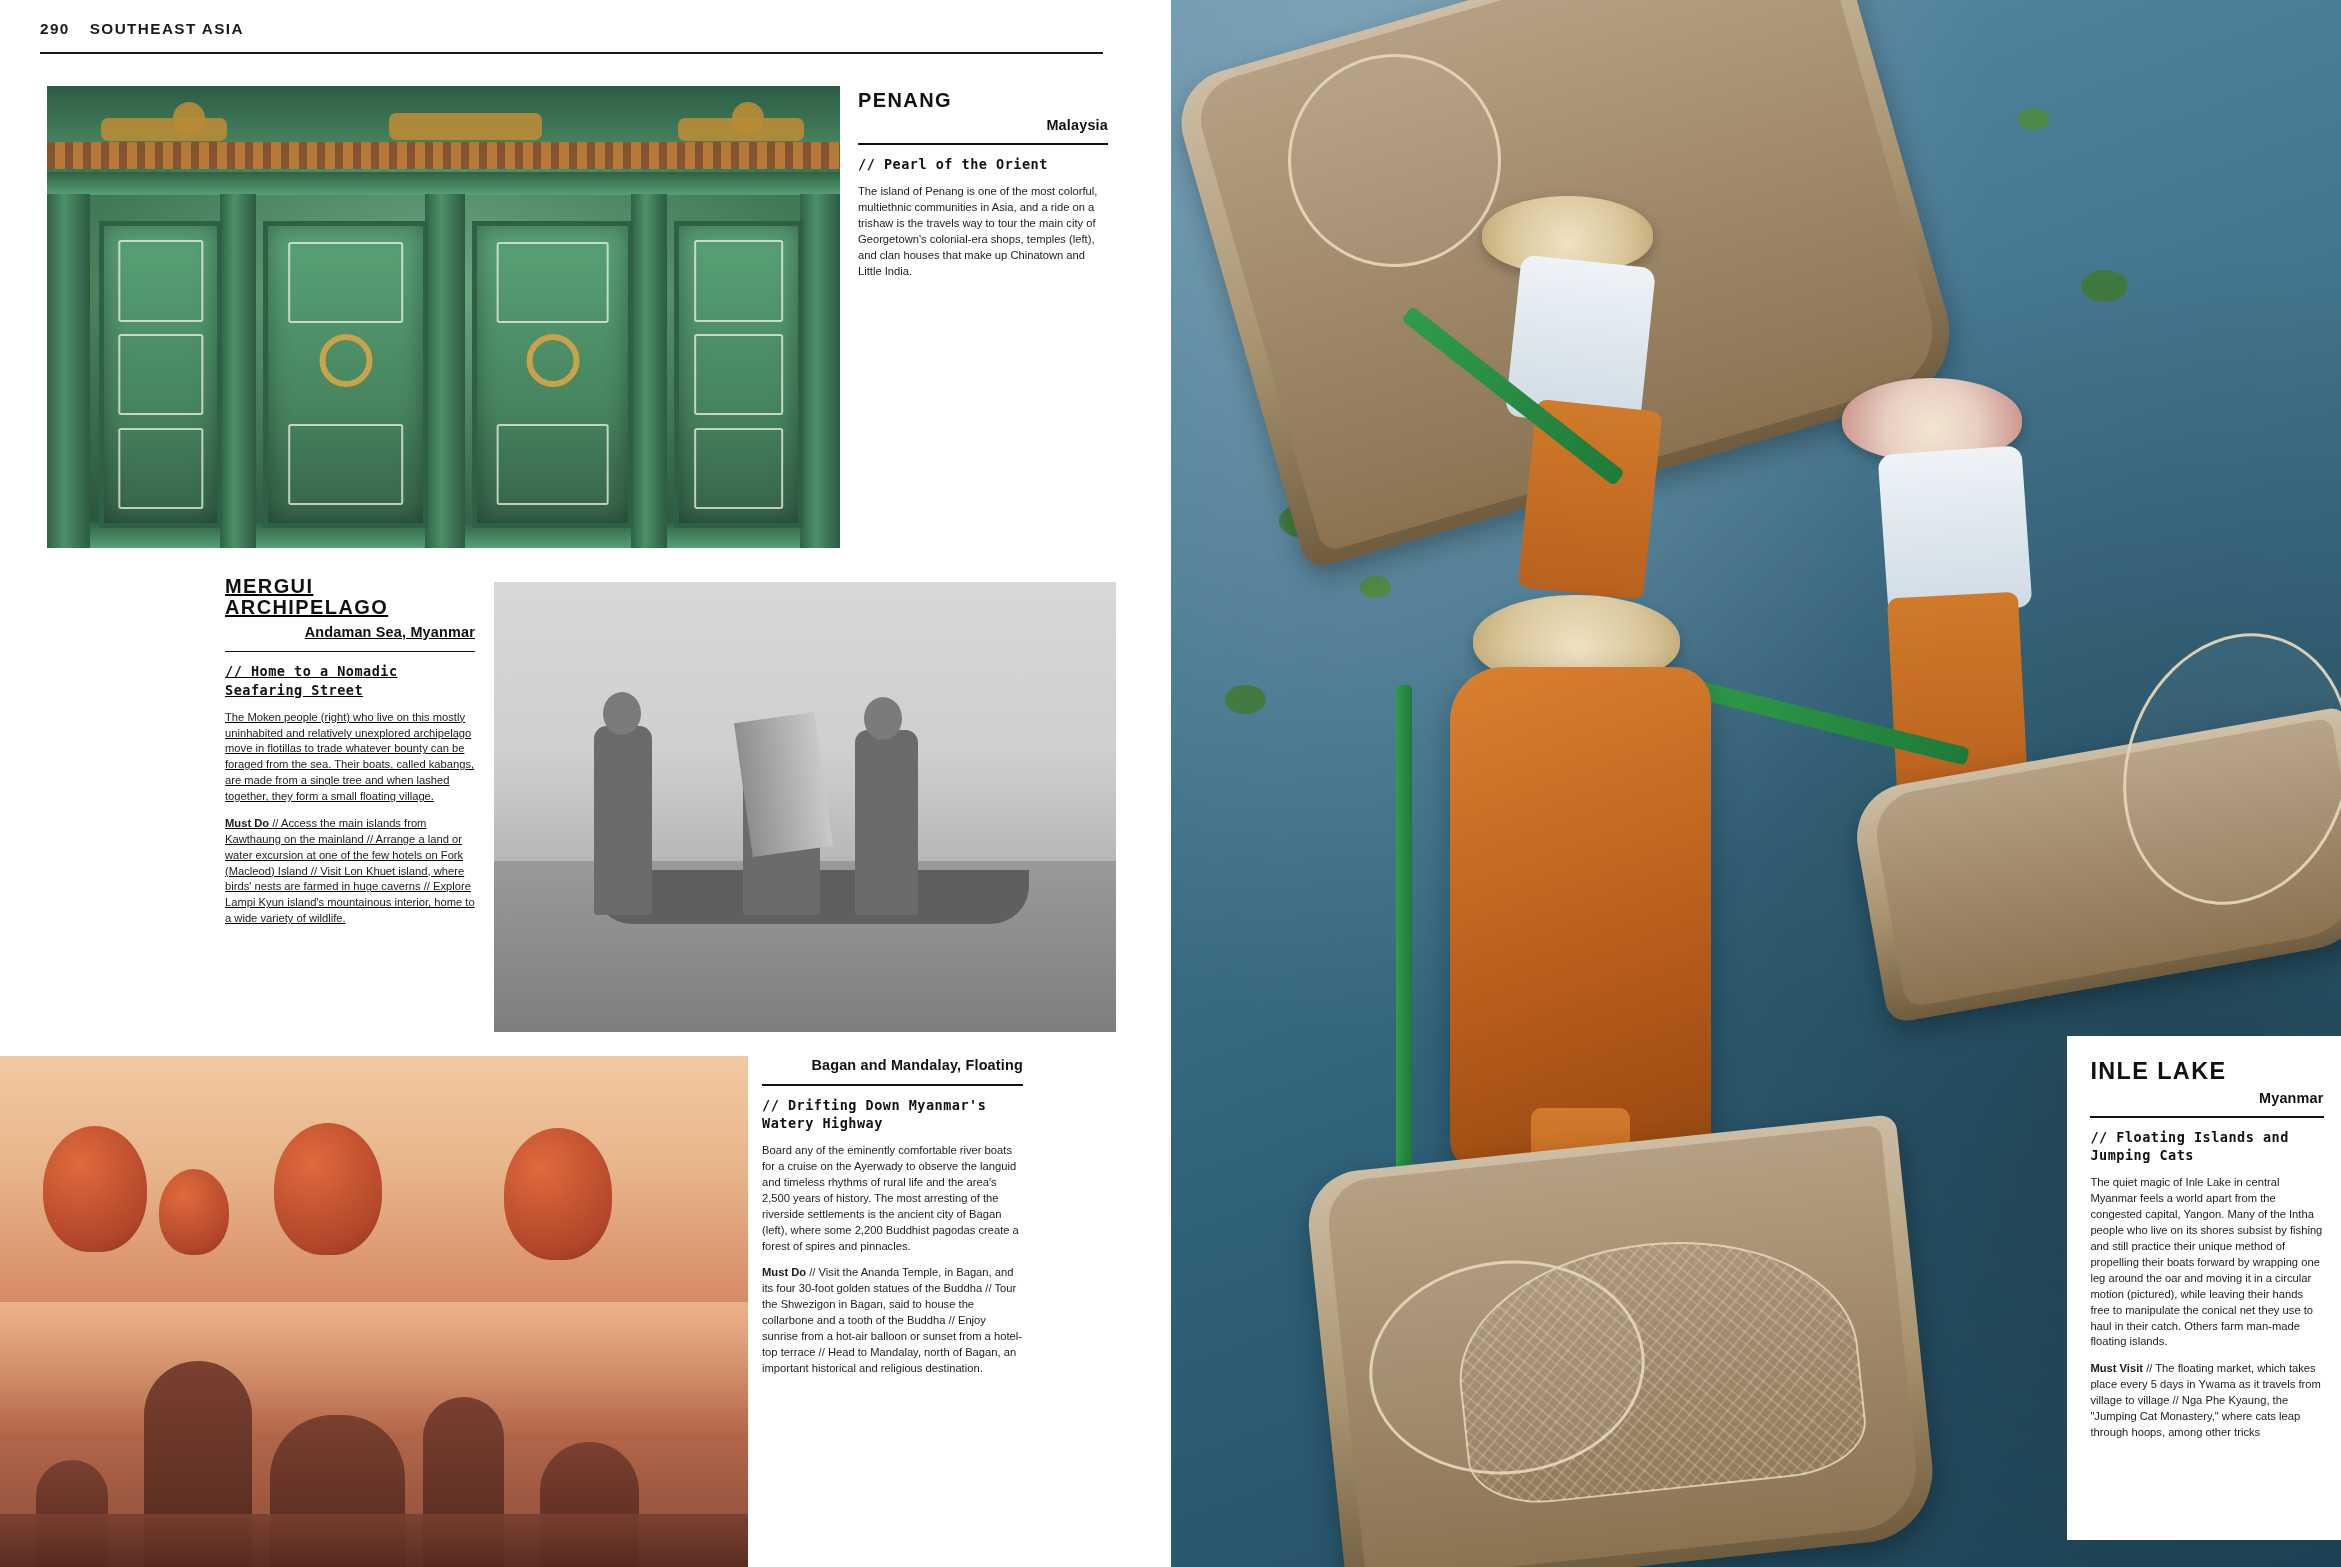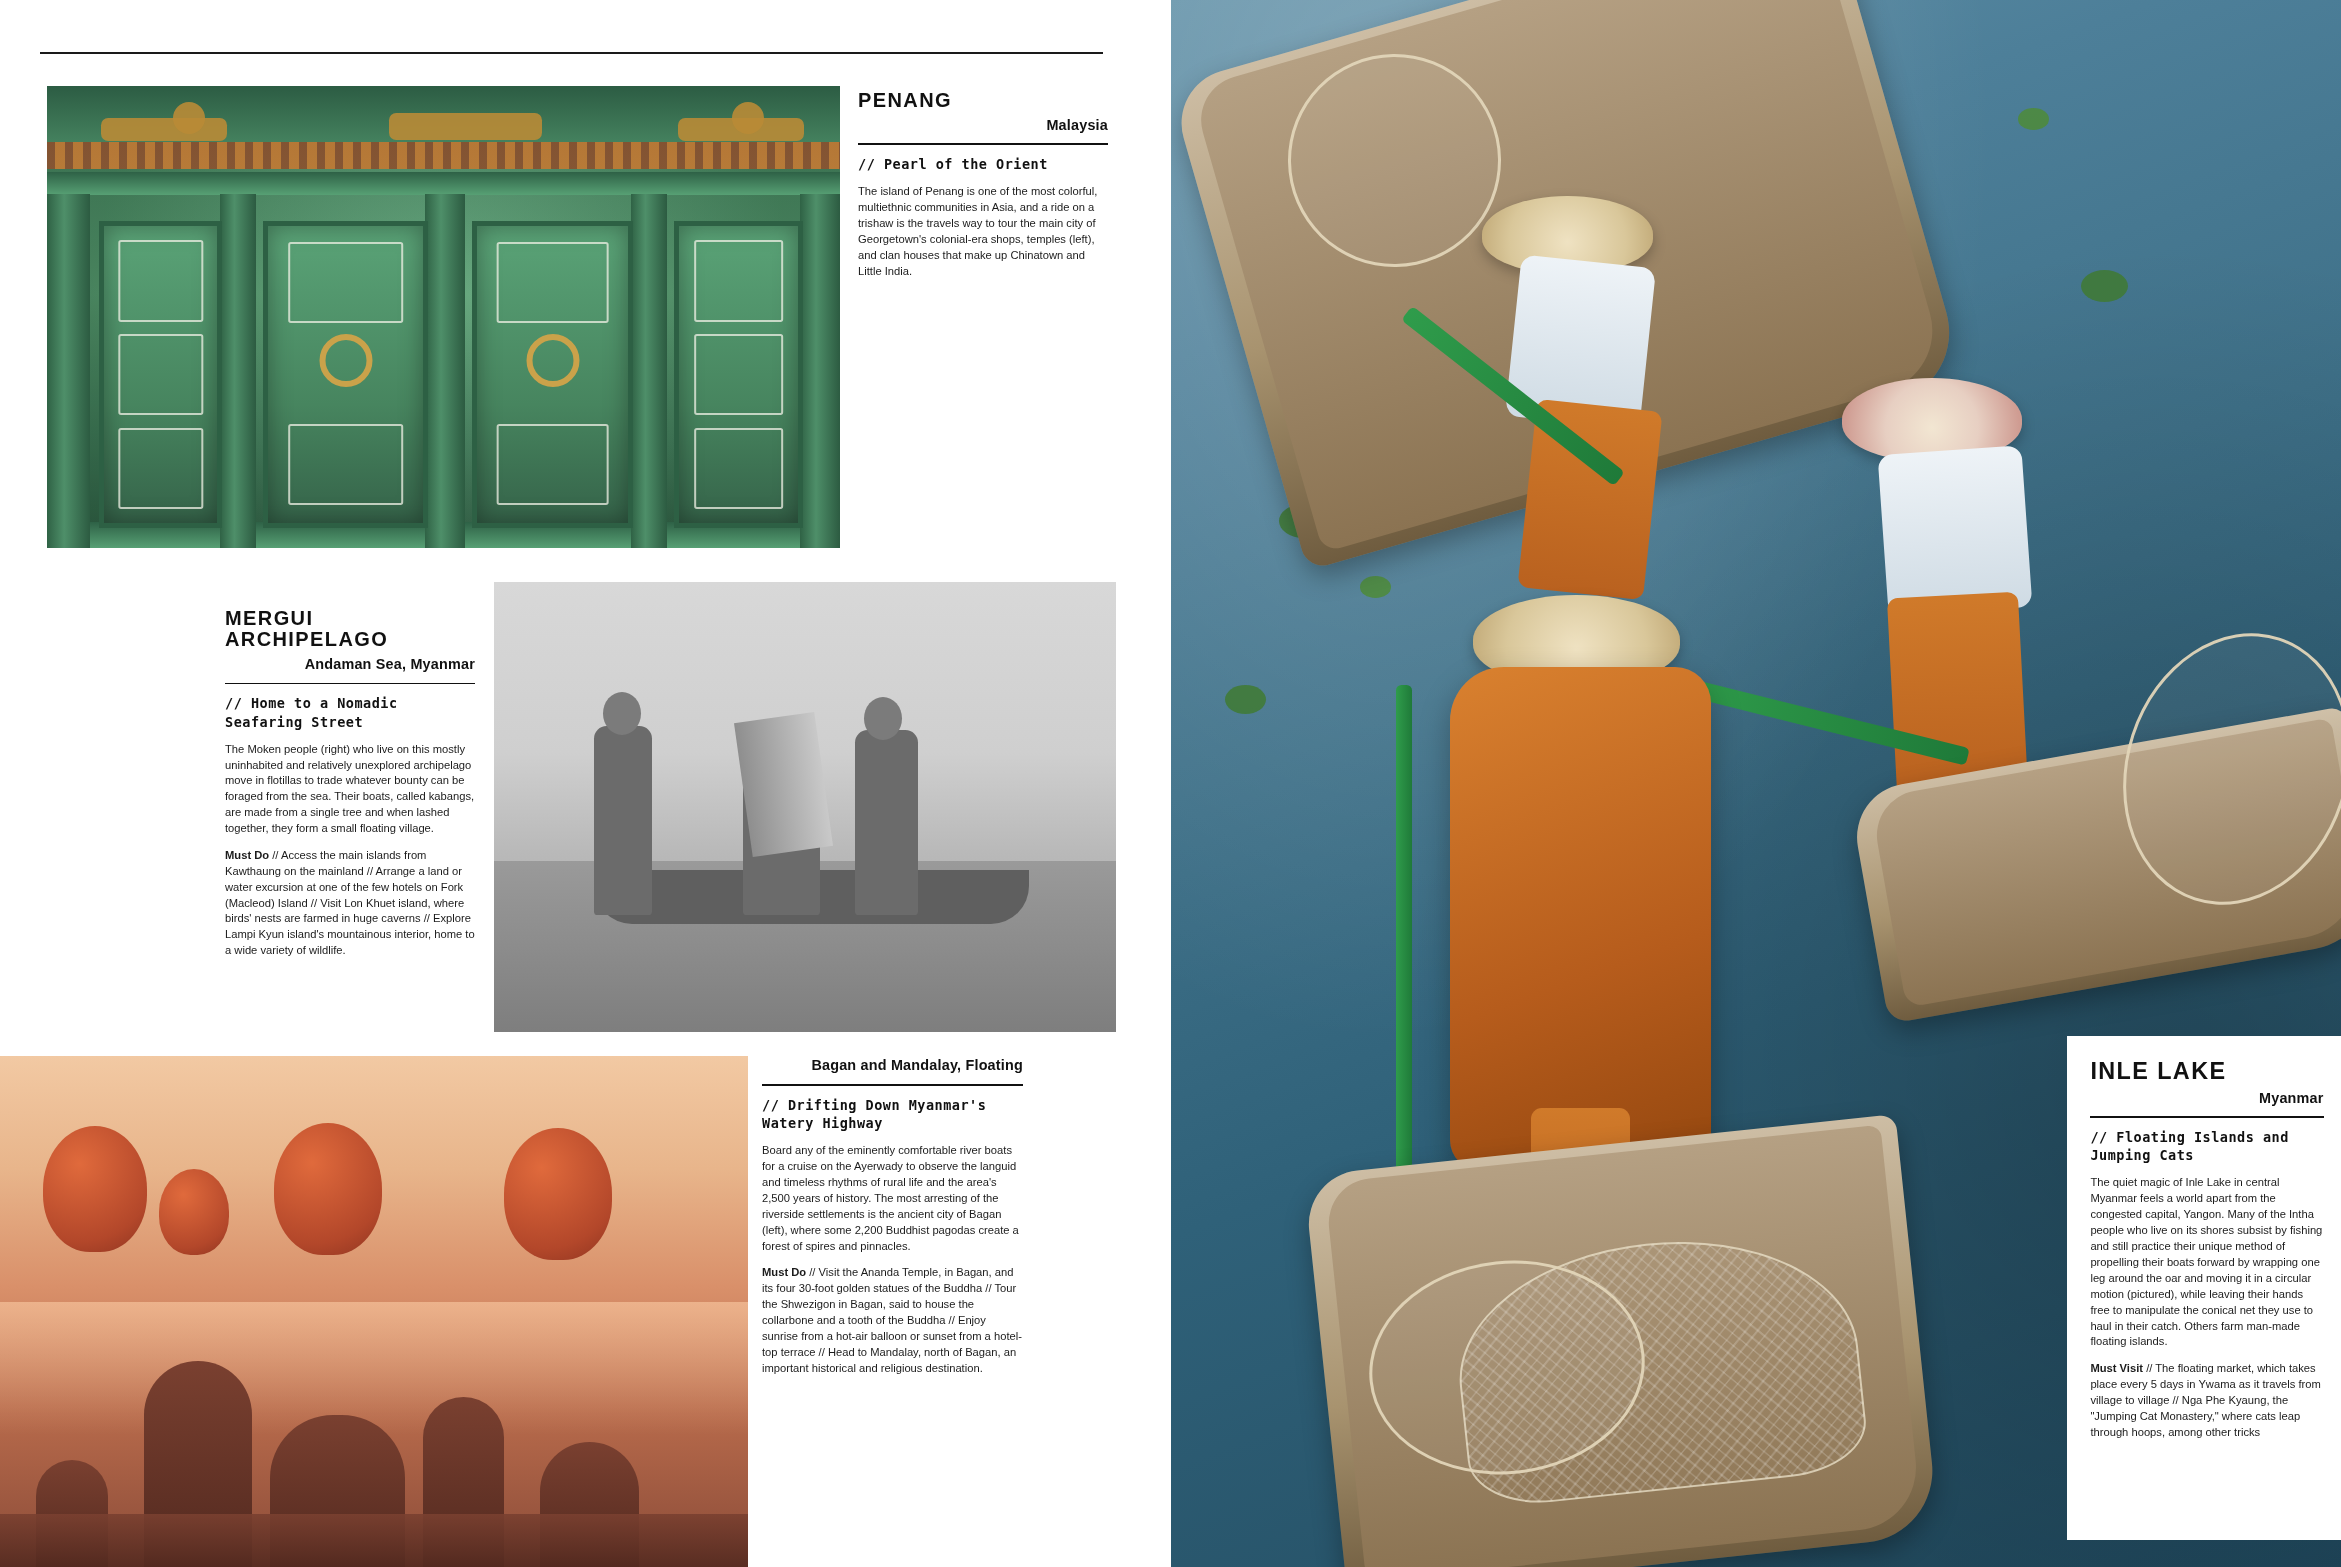--- a/index.html
+++ b/index.html
@@ -43,21 +43,21 @@
     box-shadow:inset 0 0 23.4px rgba(0,0,0,.35);
   }
   .pn-panel{position:absolute;left:50%;transform:translateX(-50%);width:72%;height:26%;border:2.7px solid rgba(240,240,230,.75);border-radius:2.7px;}
   .pn-knock{position:absolute;left:50%;transform:translateX(-50%);width:41px;height:41px;border:6.3px solid #caa24a;border-radius:50%;}
   .pn-gold{position:absolute;background:#b98b36;opacity:.9;}
 
   
   .col-penang{position:absolute;left:858px;top:90px;width:250px;}
 
   
-  .col-mergui{position:absolute;left:225px;top:608px;width:250px;}
+  .col-mergui{position:absolute;left:225px;top:576px;width:250px;text-decoration:underline;}
   .photo-mergui{
     position:absolute;left:494px;top:582px;width:622px;height:450px;
     background:linear-gradient(180deg,#d8d8d8 0%,#cfcfcf 38%,#b9b9b9 60%,#9e9e9e 100%);
     overflow:hidden;filter:grayscale(1);
   }
   .mg-water{position:absolute;left:0;bottom:0;width:100%;height:38%;background:linear-gradient(180deg,#9a9a9a,#7e7e7e);}
   .mg-boat{position:absolute;left:16%;bottom:24%;width:70%;height:54px;background:#5f5f5f;border-radius:0 0 38px 38px;}
   .mg-fig{position:absolute;bottom:26%;background:#6b6b6b;border-radius:12.6px 12.6px 3.6px 3.6px;}
   .mg-head{position:absolute;background:#7b7b7b;border-radius:50%;}
   .mg-bundle{position:absolute;left:40%;bottom:40%;width:81px;height:135px;background:linear-gradient(90deg,#8e8e8e,#c9c9c9);transform:rotate(-8deg);}
@@ -111,20 +111,24 @@
     box-sizing:border-box;
   }
 </style>
 </head>
 <body>
 
 <div class="page">
 
   <div class="left-page">
 
+    <div class="folio">
+      <span class="num">290</span>
+      <span class="sec">SOUTHEAST ASIA</span>
+    </div>
     <div class="folio-rule"></div>
 
     <div class="photo-penang">
       <div class="pn-roof"></div>
       <div class="pn-beam" style="top:86px;height:23.4px;"></div>
       <div class="pn-beam" style="top:436px;height:26px;"></div>
       <div class="pn-col" style="left:0;width:43px;"></div>
       <div class="pn-col" style="left:173px;width:36px;"></div>
       <div class="pn-col" style="left:378px;width:40px;"></div>
       <div class="pn-col" style="left:584px;width:36px;"></div>

